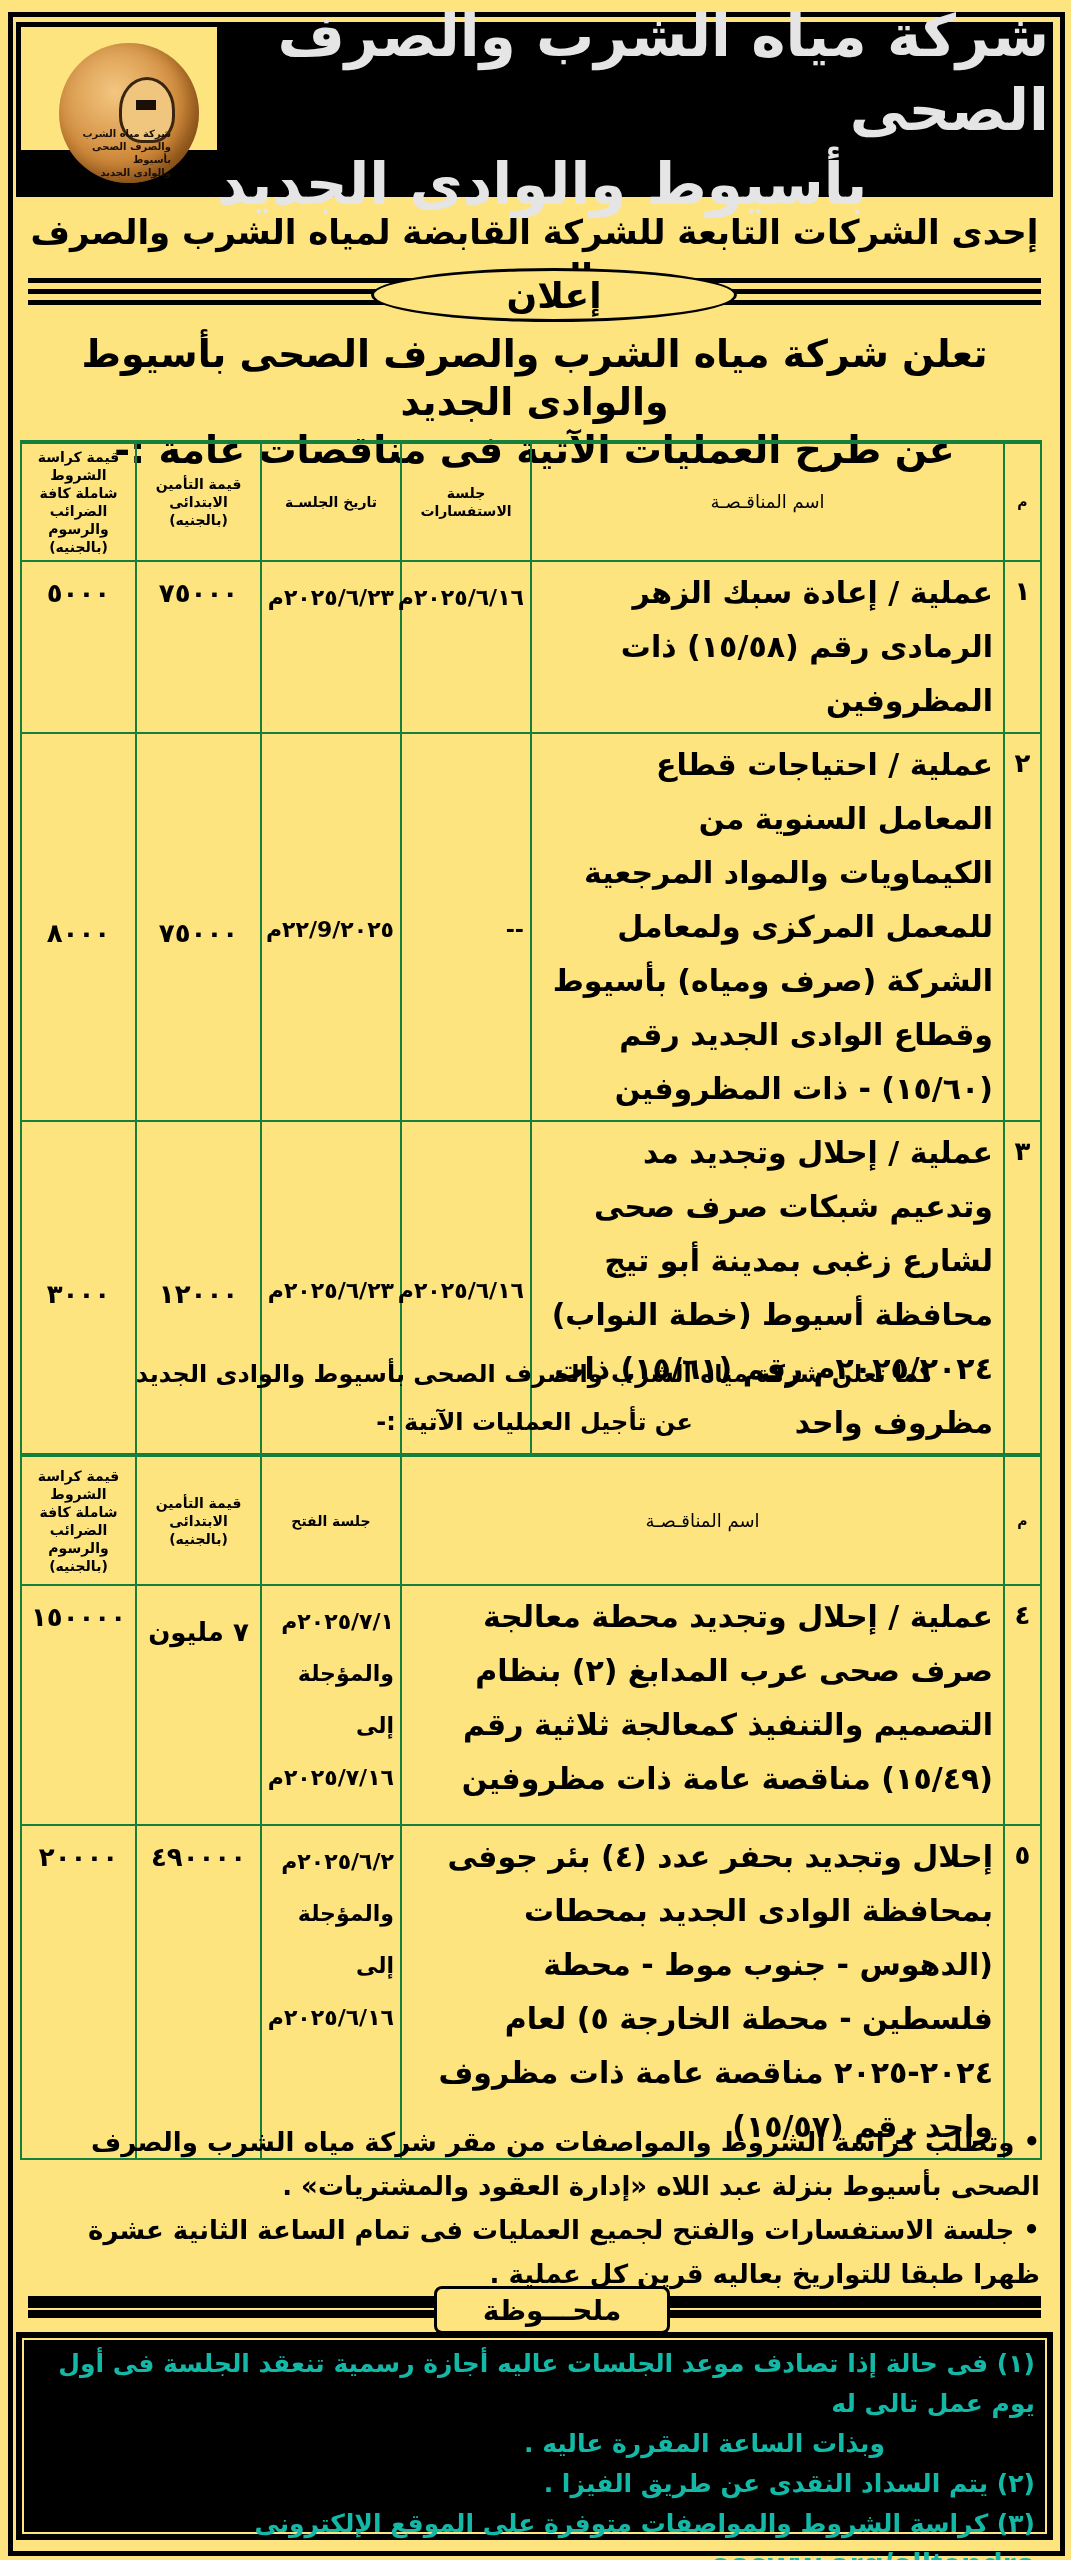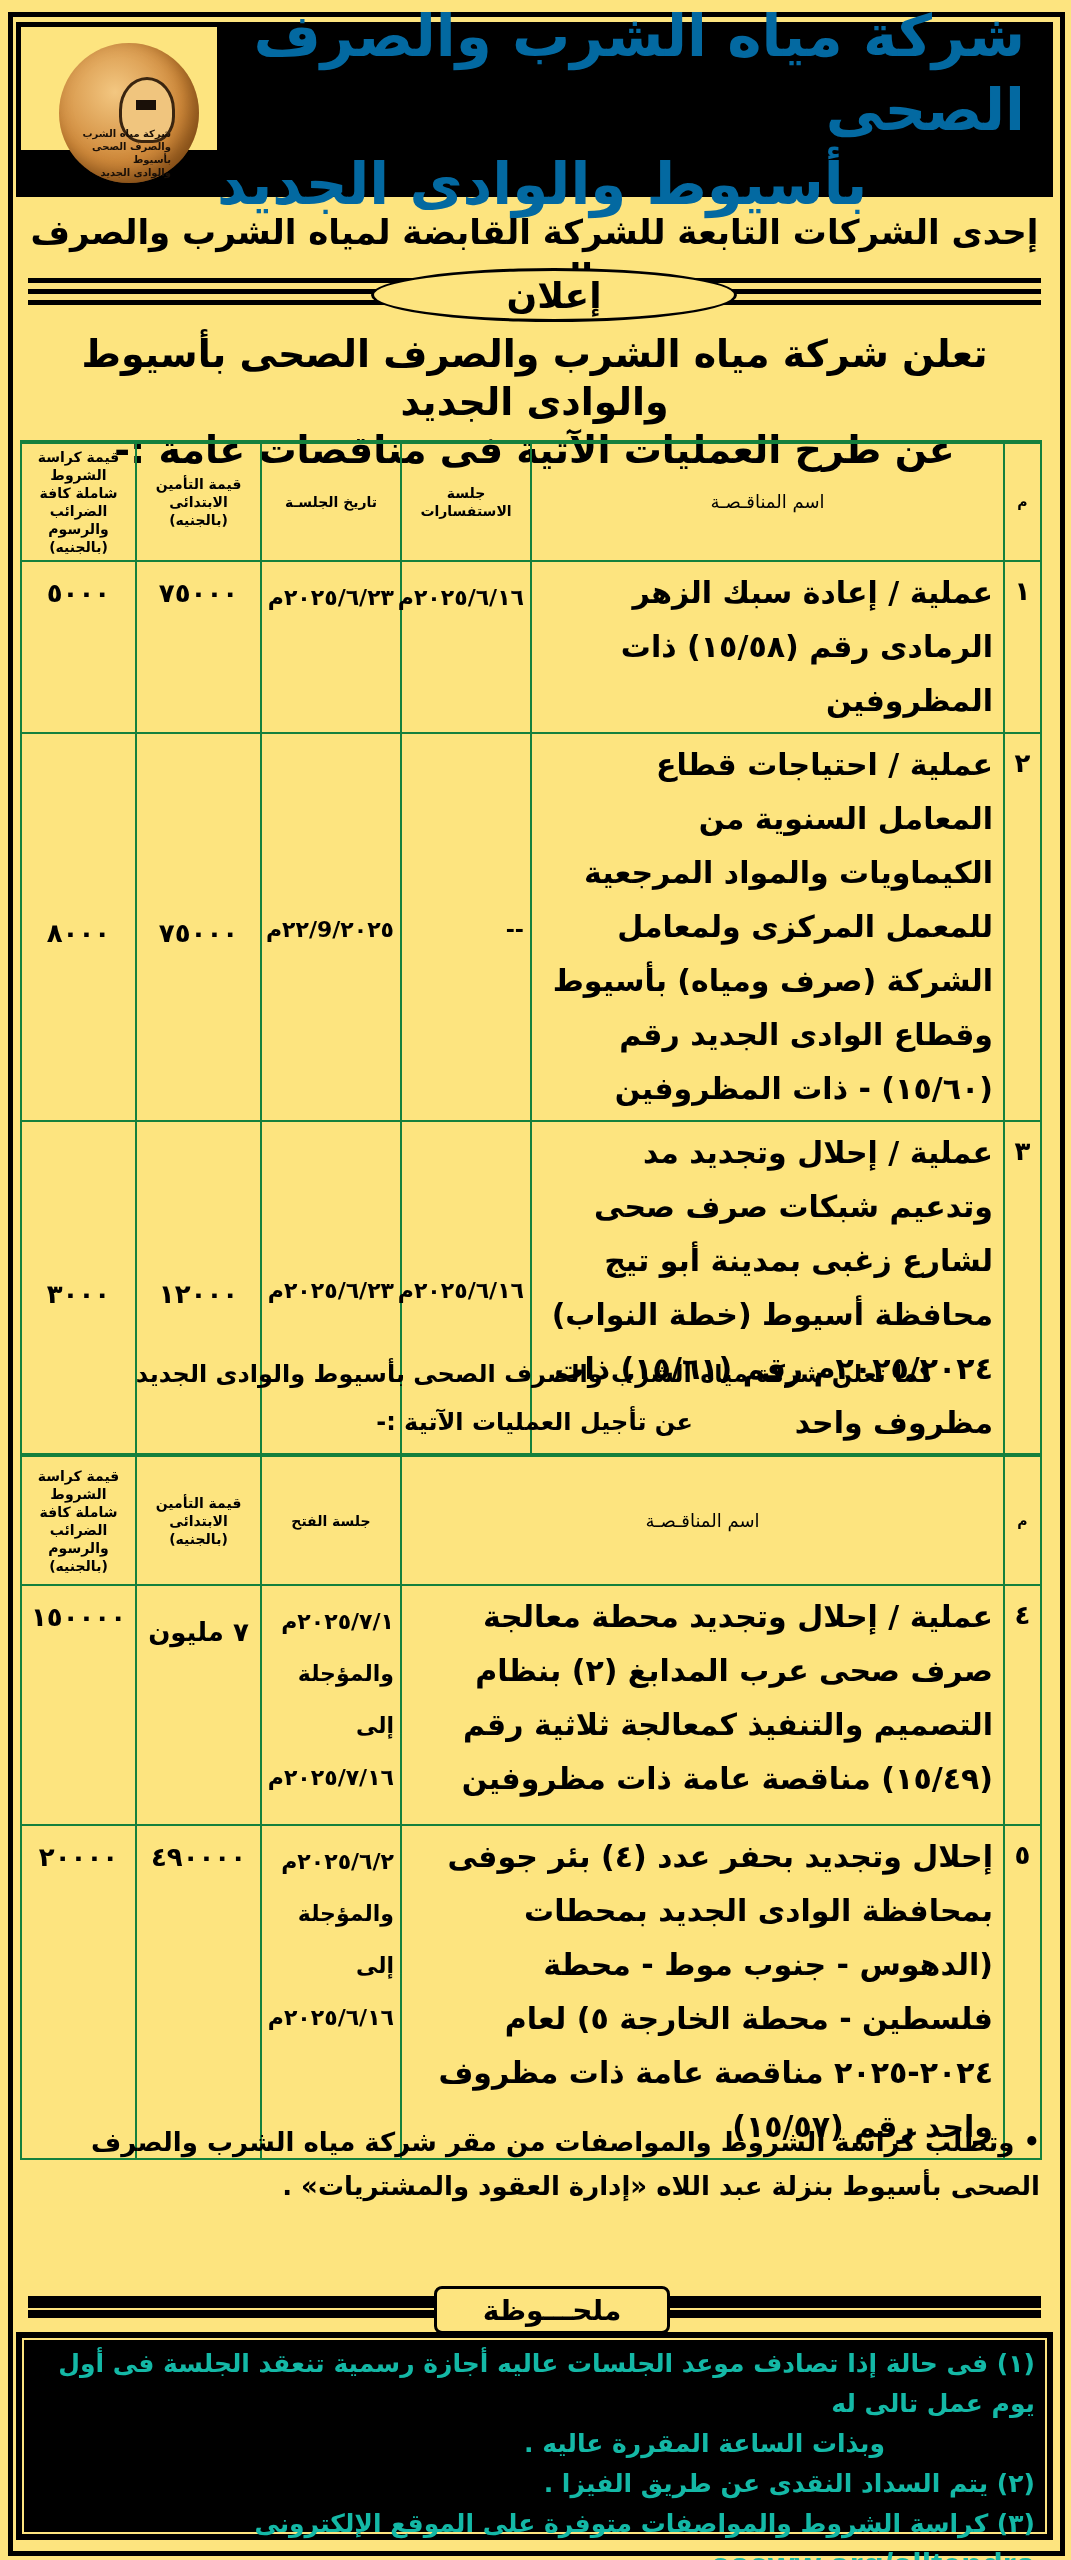--- a/index.html
+++ b/index.html
@@ -13,21 +13,21 @@
     position: absolute; left: 8px; top: 12px; width: 1047px; height: 2534px;
     border: 5px solid #000; background: #fde47f;
   }
   
   .header {
     position: absolute; left: 16px; top: 22px; width: 1037px; height: 175px;
     background: #000; display: flex; flex-direction: row-reverse;
   }
   .header-title {
     flex: 1; display: flex; flex-direction: column; justify-content: center; align-items: flex-end;
-    padding-right: 28px; color: #0369a1; direction: rtl;
+    padding-right: 4px; color: #e5e5e5; direction: rtl;
   }
   .header-title .l1 { font-size: 58px; font-weight: bold; line-height: 74px; }
   .header-title .l2 { font-size: 58px; font-weight: bold; line-height: 74px; letter-spacing: 4px; }
   .logo-box {
     width: 196px; height: 123px; margin: 5px 0 5px 5px; background: #fde47f; position: relative;
   }
   .logo-globe {
     position: absolute; left: 38px; top: 16px; width: 140px; height: 140px; border-radius: 50%;
     background: radial-gradient(circle at 40% 35%, #f3c781 0%, #d08a3b 55%, #9a5a1e 100%);
     box-shadow: inset -8px -8px 18px rgba(80,40,0,0.5);
@@ -218,20 +218,21 @@
     <td class="name">إحلال وتجديد بحفر عدد (٤) بئر جوفى بمحافظة الوادى الجديد بمحطات (الدهوس - جنوب موط - محطة فلسطين - محطة الخارجة ٥) لعام ٢٠٢٤-٢٠٢٥ مناقصة عامة ذات مظروف واحد رقم (١٥/٥٧)</td>
     <td class="date">٢٠٢٥/٦/٢م والمؤجلة إلى ٢٠٢٥/٦/١٦م</td>
     <td class="val">٤٩٠٠٠٠</td>
     <td class="val">٢٠٠٠٠</td>
   </tr>
 </tbody>
   </table>
 
 <div class="bullets">
   <div class="b">• وتطلب كراسة الشروط والمواصفات من مقر شركة مياه الشرب والصرف الصحى بأسيوط بنزلة عبد اللاه «إدارة العقود والمشتريات» .</div>
+  <div class="b">• جلسة الاستفسارات والفتح لجميع العمليات فى تمام الساعة الثانية عشرة ظهرا طبقا للتواريخ بعاليه قرين كل عملية .</div>
 </div>
 
 <div class="note-bar">
   <div class="band"></div>
   <div class="note-label">ملحـــوظة</div>
 </div>
 
 <div class="note-box">
   <div>(١) فى حالة إذا تصادف موعد الجلسات عاليه أجازة رسمية تنعقد الجلسة فى أول يوم عمل تالى له</div>
   <div class="ind">وبذات الساعة المقررة عاليه .</div>

